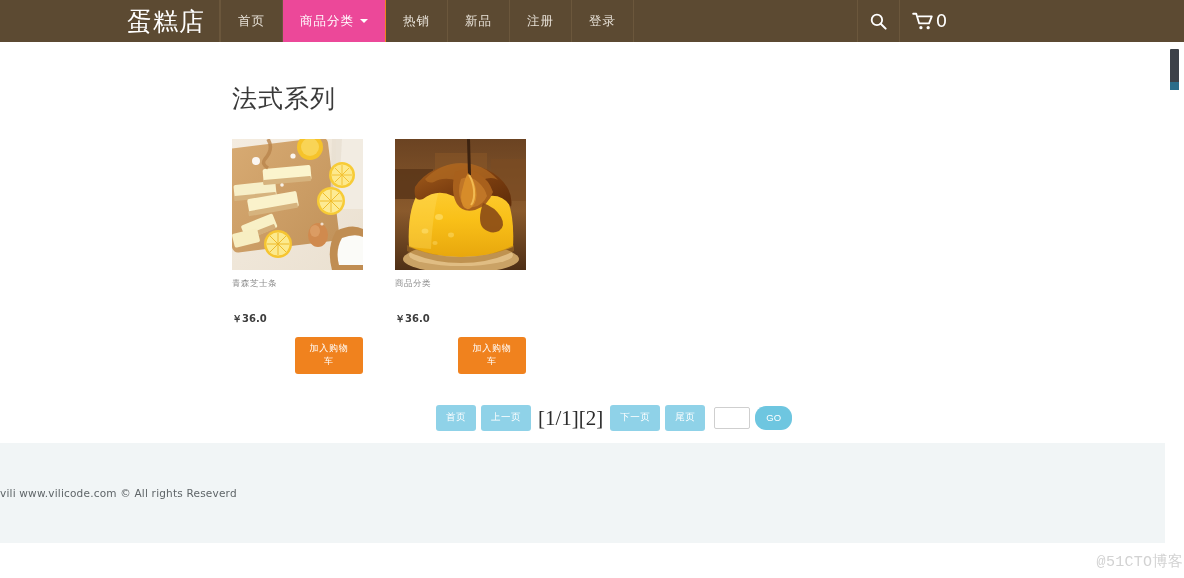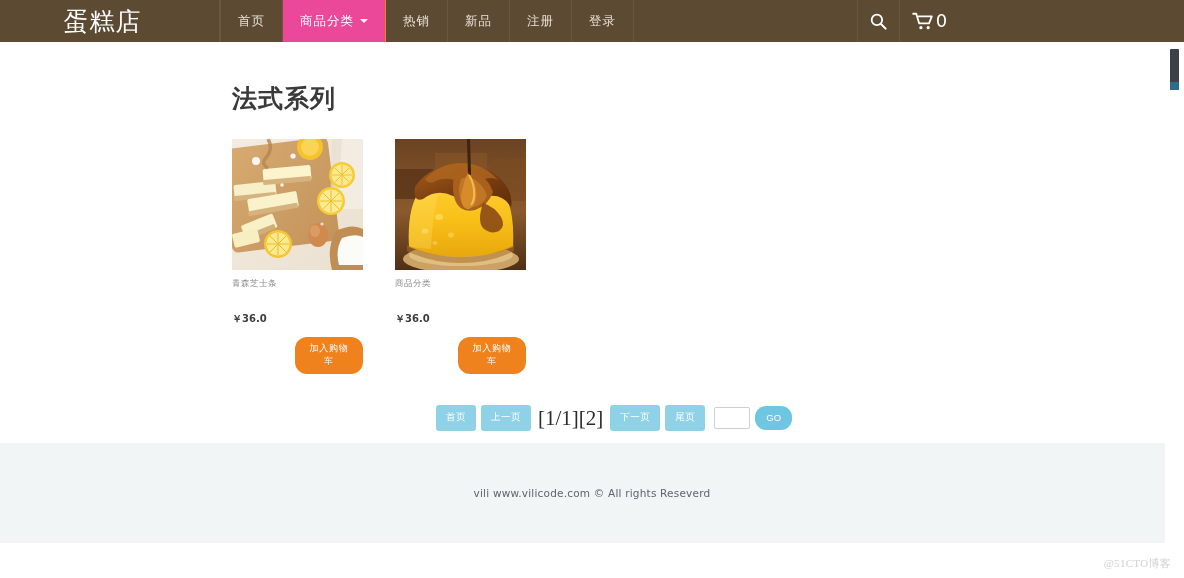--- a/index.html
+++ b/index.html
@@ -21,21 +21,21 @@
     align-items: stretch;
     position: relative;
     z-index: 5;
   }
   .brand {
     width: 220px;
     flex: 0 0 220px;
     border-right: 1px solid #6b573c;
     display: flex;
     align-items: center;
-    justify-content: center;
+    justify-content: flex-end;
     padding-right: 14px;
   }
   .brand-text {
     color: #ffffff;
     font-size: 25px;
     letter-spacing: 1px;
     line-height: 1;
     font-family: "DejaVu Sans", sans-serif;
   }
   .nav-links { display: flex; align-items: stretch; }
@@ -97,21 +97,21 @@
     background: #ffffff;
   }
   .container {
     width: 1184px;
     padding-left: 232px;
     padding-right: 40px;
   }
   .page-title {
     font-size: 25px;
     color: #3a3a3a;
-    font-weight: bold;
+    font-weight: normal;
     margin: 0;
     padding-top: 40px;
     letter-spacing: 1px;
     font-family: "DejaVu Sans", sans-serif;
   }
 
   .product-grid {
     display: flex;
     margin-top: 24px;
     gap: 32px;
@@ -141,21 +141,21 @@
     font-weight: bold;
     font-family: "DejaVu Sans", sans-serif;
   }
   .cart-btn {
     margin-top: 11px;
     margin-left: 63px;
     display: inline-block;
     background: #f0821e;
     color: #ffffff;
     border: none;
-    border-radius: 12px;
+    border-radius: 3px;
     padding: 5px 11px 6px;
     font-size: 9px;
     letter-spacing: .8px;
     cursor: pointer;
     font-family: "DejaVu Sans", sans-serif;
   }
 
   
   .pagination {
     margin-top: 31px;
@@ -208,21 +208,21 @@
   
   .footer {
     position: absolute;
     top: 443px;
     left: 0;
     width: 1184px;
     height: 100px;
     background: #f1f5f6;
   }
   .footer-text {
-    text-align: center;
+    text-align: left;
     color: #5f6568;
     font-size: 10.5px;
     padding-top: 44px;
     letter-spacing: .2px;
     font-family: "DejaVu Sans", sans-serif;
   }
 
   
   .scrollbar-track {
     position: absolute;
@@ -245,26 +245,26 @@
     content: "";
     position: absolute;
     left: 0; bottom: 0;
     width: 9px; height: 8px;
     background: #2b6d8a;
   }
 
   
   .watermark {
     position: absolute;
-    right: 13px;
+    right: 1px;
     bottom: 7px;
     color: #d2d2d2;
-    font-size: 11px;
+    font-size: 15px;
     letter-spacing: .3px;
-    font-family: Liberation Serif, serif;
+    font-family: Liberation Mono, monospace;
     user-select: none;
   }
 </style>
 </head>
 <body>
 
 <div class="navbar">
   <div class="brand">
     <span class="brand-text">蛋糕店</span>
   </div>

